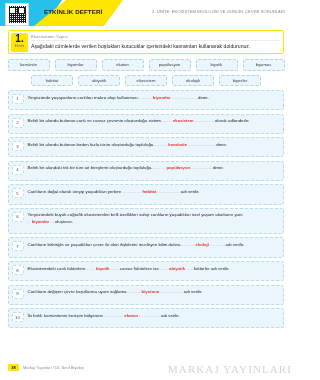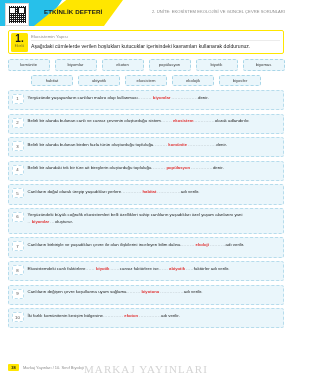--- a/index.html
+++ b/index.html
@@ -269,21 +269,21 @@
     left: 23px;
     top: 1.5px;
     font-size: 4px;
     color: #8d8d8d;
   }
   .watermark {
     position: absolute;
     left: 0;
     top: 0;
     width: 292px;
-    text-align: center;
+    text-align: right;
     font-family: "Liberation Serif", serif;
     font-size: 11px;
     letter-spacing: 1.1px;
     color: #d4d4d4;
     white-space: nowrap;
   }
 </style>
 </head>
 <body>
 

